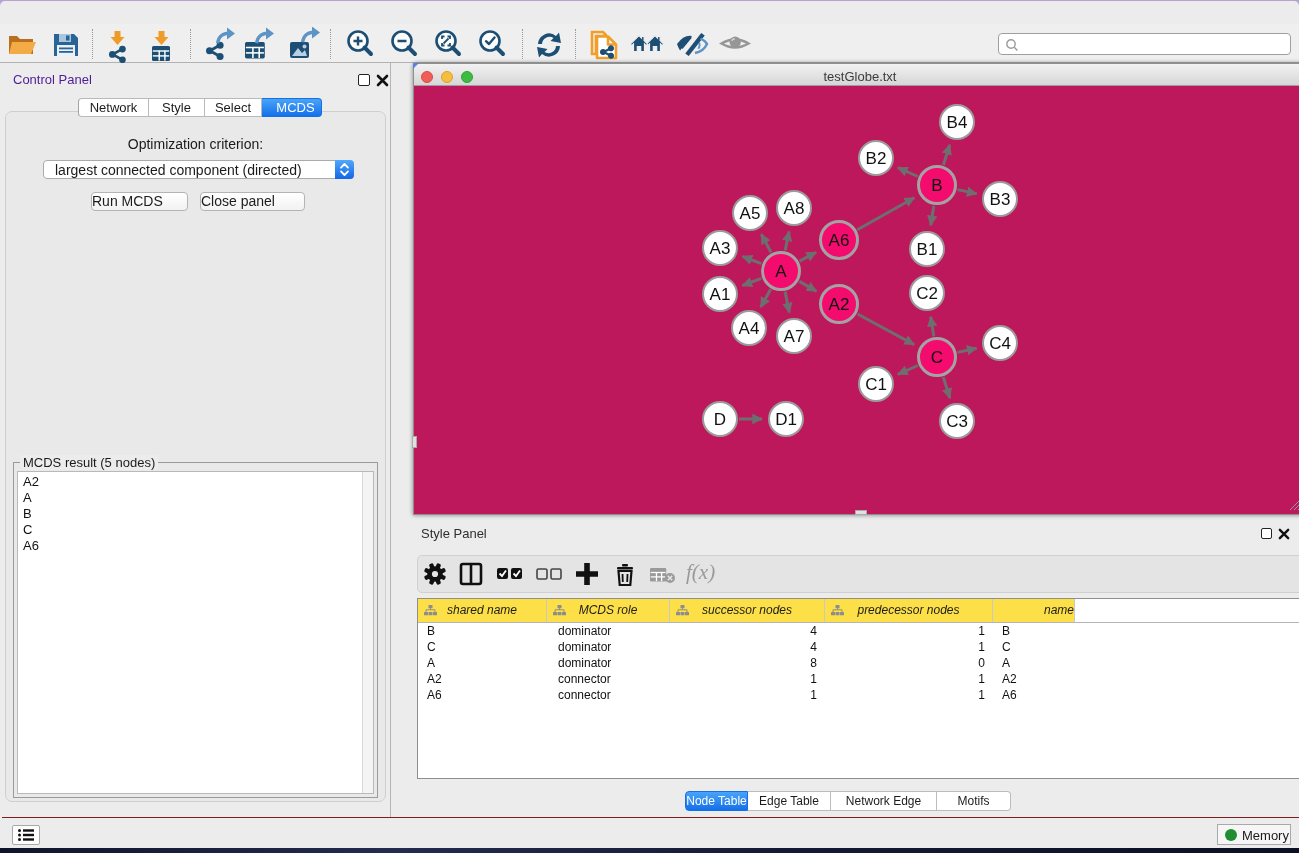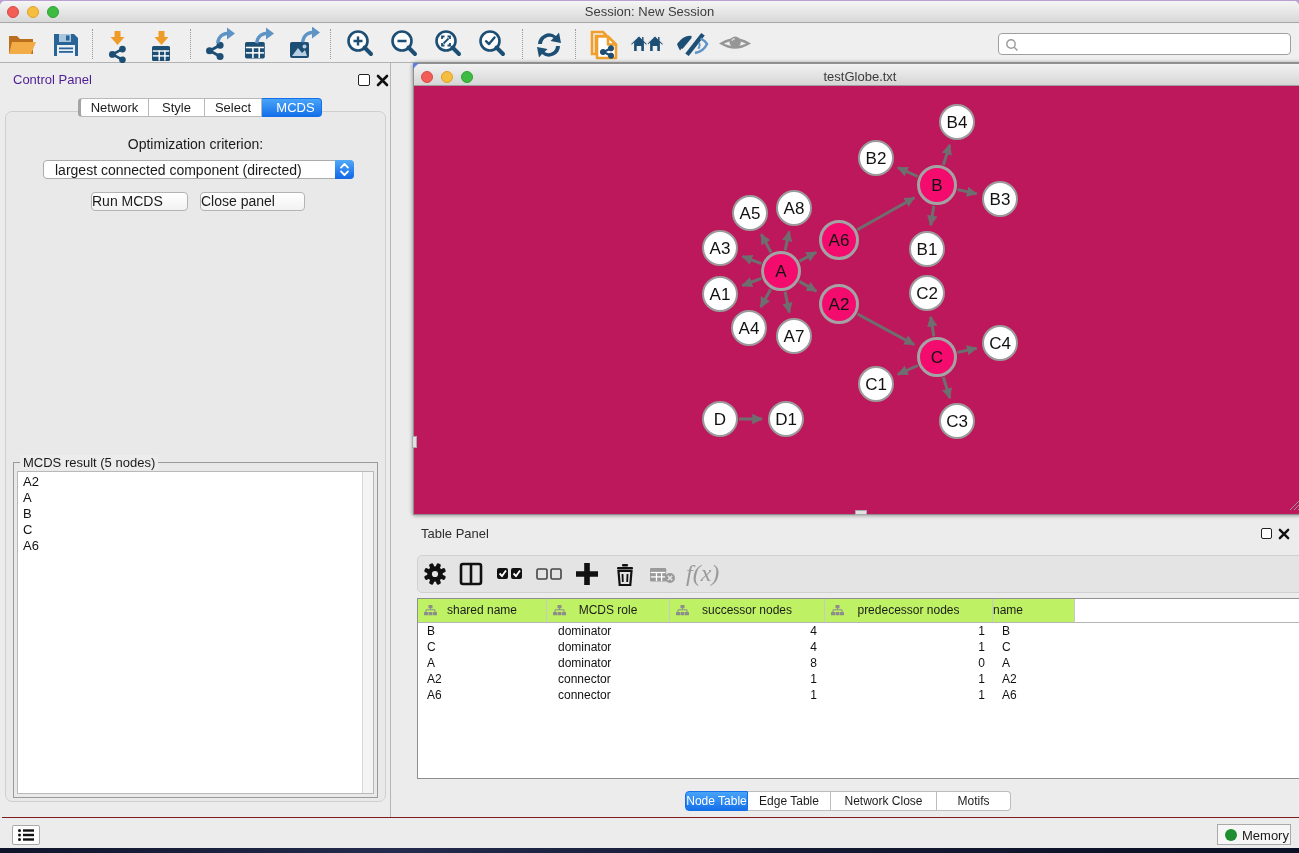--- a/index.html
+++ b/index.html
@@ -13,51 +13,45 @@
   .tl { position:absolute; width:12px; height:12px; border-radius:50%; top:5px; }
   
   #toolbar { position:absolute; left:0; top:23px; width:1299px; height:39px; background:#efefef; border-bottom:1px solid #b2b2b2; }
   .tsep { position:absolute; top:5px; height:30px; width:0; border-left:1px dotted #9a9a9a; }
   #searchbox { position:absolute; left:998px; top:9px; width:293px; height:22px; background:#fff; border:1px solid #9f9f9f; border-radius:4px; }
   
   #cpanel { position:absolute; left:0; top:62px; width:391px; height:754px; background:#ececec; border-right:1px solid #b5b5b5; }
   #cpanel .ptitle { position:absolute; left:13px; top:9px; font-size:13px; color:#4c1d95; }
   .tabrow { position:absolute; height:19px; display:flex; }
   .tab { height:19px; line-height:18px; font-size:13px; color:#1c1c1c; background:#fff; border:1px solid #b9b9b9; border-left:none; text-align:center; }
-  .tab.first { border-left:3px solid #a3a3a3; border-radius:4px 0 0 4px;text-align:center; }
+  .tab.first { border-left:1px solid #a3a3a3; border-radius:4px 0 0 4px;text-align:center; }
   .tab.last { border-radius:0 4px 4px 0;padding-left:8px; }
   .tab.sel { background:linear-gradient(#49a4f8,#1470e9); color:#fff; border-color:#1470e9; }
   #innerpanel { position:absolute; left:5px; top:48px; width:381px; height:691px; background:#e9e9e9; border:1px solid #cfcfcf; border-radius:7px; }
   
   .btn { position:absolute; height:19px; background:linear-gradient(#ffffff,#f2f2f2); border:1px solid #b4b4b4; border-radius:4px; font-size:14px; color:#1c1c1c; text-align:left; line-height:17px; }
   
   #netwin { position:absolute; left:413px; top:62px; width:894px; height:452px; background:#be185d; border:1px solid #8f8f8f; border-radius:4px 4px 0 0; box-shadow:0 0 4px rgba(0,0,0,0.25); }
   #nettitle { position:absolute; left:0; top:0; width:892px; height:22px; background:linear-gradient(#f2f2f2,#d6d6d6); border-bottom:1px solid #9e9e9e; border-radius:4px 4px 0 0; }
   #nettitle .title { position:absolute; left:0; right:0; top:3px; text-align:center; font-size:13px; color:#3c3c3c; }
   
   #tpanel { position:absolute; left:403px; top:521px; width:896px; height:293px; background:#ececec; }
   #tpanel .ptitle { position:absolute; left:18px; top:4px; font-size:13px; color:#2e2e2e; }
   #ttoolbar { position:absolute; left:14px; top:33px; width:1276px; height:38px; background:#e4e4e4; border:1px solid #d0d0d0; border-radius:5px; }
   #ttable { position:absolute; left:14px; top:76px; width:1276px; height:181px; background:#fff; border:1px solid #8f8f8f; }
-  .thead { position:absolute; top:0; height:23px; background:#bef264; border-right:1px solid #c9c9c9; font-size:12px; color:#1c1c1c; }
+  .thead { position:absolute; top:0; height:23px; background:#fde047; border-right:1px solid #c9c9c9; font-size:12px; color:#1c1c1c;font-style:italic; }
   .trowcell { position:absolute; font-size:12px; color:#111; height:16px; line-height:16px; }
   .btab { height:20px; line-height:19px; font-size:12px; color:#1c1c1c; background:#fff; border:1px solid #bcbcbc; border-left:none; text-align:center; white-space:nowrap; overflow:hidden; }
   
   #statusbar { position:absolute; left:2px; top:816px; width:1299px; height:31px; background:#ececec; border-top:1px solid #7f1d1d; }
   #wall-bottom { position:absolute; left:0; top:848px; width:1299px; height:5px; background:linear-gradient(90deg,#10142a,#232c4e 30%,#151a34 60%,#0c1024); }
 </style>
 </head>
 <body>
 <div id="app">
-  <div id="titlebar">
-    <div class="tl" style="left:7px;  background:#f25e57; border:1px solid #d94a42;"></div>
-    <div class="tl" style="left:27px; background:#f6be40; border:1px solid #dfa123;"></div>
-    <div class="tl" style="left:47px; background:#3ebc41; border:1px solid #2ea233;"></div>
-    <div class="title">Session: New Session</div>
-  </div>
   <div id="toolbar">
     <svg class="abs" style="left:4px; top:3px;" width="36" height="36" viewBox="0 0 36 36">
         <path d="M5,9 L13,9 L16,12 L29,12 L29,27 L5,27 z" fill="#b96f1e"></path>
         <path d="M8,15 L32,15 L27,27 L5,27 z" fill="#f3ab45"></path>
       </svg>
     <svg class="abs" style="left:48px; top:3px;" width="36" height="36" viewBox="0 0 36 36">
         <path d="M6,7 L26,7 L30,11 L30,29 L6,29 z" fill="#2a6496"></path>
         <rect x="11" y="7" width="12" height="8" fill="#a8c6de"></rect>
         <rect x="18" y="8.5" width="3.5" height="5" fill="#2a6496"></rect>
         <rect x="9" y="18" width="18" height="11" fill="#e9f0f6"></rect>
@@ -487,21 +481,21 @@
           <line x1="10" y1="14" x2="14" y2="10"></line>
         </g>
       </svg>
       <div style="position:absolute;left:-2px;top:372px;width:5px;height:12px;background:#e0e0e0;border:1px solid #aaa;"></div>
       <div style="position:absolute;left:441px;top:446px;width:12px;height:5px;background:#e0e0e0;border:1px solid #aaa;"></div>
       <svg width="6" height="6" style="position:absolute;left:-1px;top:-1px;" viewBox="0 0 6 6">
         <path d="M0,0 L6,0 L0,6 z" fill="#4a79e8" opacity="0.8"></path>
       </svg>
   </div>
   <div id="tpanel">
-    <div class="ptitle">Table Panel</div>
+    <div class="ptitle">Style Panel</div>
 
     <div class="abs" style="left:858px; top:6px; width:11px; height:11px; border:1.5px solid #222; border-radius:2px; background:#fff;"></div>
     <svg class="abs" style="left:875px; top:6px;" width="12" height="12" viewBox="0 0 13 13">
         <path d="M2 2 L11 11 M11 2 L2 11" stroke="#111" stroke-width="2.6" stroke-linecap="round"></path>
       </svg>
     <div id="ttoolbar">
         <svg class="abs" style="left:2px; top:3px;" width="30" height="30" viewBox="0 0 30 30">
           <g fill="#111">
             <rect x="12.8" y="3.8" width="4.4" height="5" rx="1.6" transform="rotate(22.5 15 15)"></rect>
             <rect x="12.8" y="3.8" width="4.4" height="5" rx="1.6" transform="rotate(67.5 15 15)"></rect>
@@ -543,21 +537,21 @@
           <g transform="translate(3,9) scale(0.9)">
             <rect x="0" y="0" width="18" height="15" rx="1.5" fill="#9a9a9a"></rect>
             <rect x="6.5" y="4.6" width="1.4" height="10" fill="#fff"></rect>
             <rect x="12.200000000000001" y="4.6" width="1.4" height="10" fill="#fff"></rect>
             <rect x="0.8" y="4.3" width="16.4" height="1.4" fill="#fff"></rect>
             <rect x="0.8" y="9.2" width="16.4" height="1.4" fill="#fff"></rect>
           </g>
           <circle cx="23" cy="19" r="5" fill="#9a9a9a"></circle>
           <path d="M20.8,16.8 L25.2,21.2 M25.2,16.8 L20.8,21.2" stroke="#e4e4e4" stroke-width="1.6"></path>
         </svg>
-      <div class="abs" style="left:268px; top:4px; font-family:'Liberation Serif', serif; font-style:italic; font-size:24px; color:#9a9a9a;">f(x)</div>
+      <div class="abs" style="left:268px; top:4px; font-family:'Liberation Serif', serif; font-style:italic; font-size:21px; color:#9a9a9a;">f(x)</div>
       </div>
     <div id="ttable">
         <div class="thead" style="left:0px; width:129px; text-align:center; line-height:22px;"><svg width="13" height="11" viewBox="0 0 13 11" style="position:absolute;left:6px;top:6px;">
             <rect x="4.5" y="0" width="4" height="3.2" rx="0.5" fill="#8d8d8d"></rect>
             <rect x="0" y="7" width="4" height="3.2" rx="0.5" fill="#8d8d8d"></rect>
             <rect x="4.5" y="7" width="4" height="3.2" rx="0.5" fill="#8d8d8d"></rect>
             <rect x="9" y="7" width="4" height="3.2" rx="0.5" fill="#8d8d8d"></rect>
             <path d="M2 7 L2 4.8 L11 4.8 L11 7 M6.5 4.8 L6.5 3.2" stroke="#8d8d8d" stroke-width="1" fill="none"></path>
           </svg>shared name</div>
       <div class="thead" style="left:129px; width:123px; text-align:center; line-height:22px;"><svg width="13" height="11" viewBox="0 0 13 11" style="position:absolute;left:6px;top:6px;">
@@ -574,21 +568,21 @@
             <rect x="9" y="7" width="4" height="3.2" rx="0.5" fill="#8d8d8d"></rect>
             <path d="M2 7 L2 4.8 L11 4.8 L11 7 M6.5 4.8 L6.5 3.2" stroke="#8d8d8d" stroke-width="1" fill="none"></path>
           </svg>successor nodes</div>
       <div class="thead" style="left:407px; width:168px; text-align:center; line-height:22px;"><svg width="13" height="11" viewBox="0 0 13 11" style="position:absolute;left:6px;top:6px;">
             <rect x="4.5" y="0" width="4" height="3.2" rx="0.5" fill="#8d8d8d"></rect>
             <rect x="0" y="7" width="4" height="3.2" rx="0.5" fill="#8d8d8d"></rect>
             <rect x="4.5" y="7" width="4" height="3.2" rx="0.5" fill="#8d8d8d"></rect>
             <rect x="9" y="7" width="4" height="3.2" rx="0.5" fill="#8d8d8d"></rect>
             <path d="M2 7 L2 4.8 L11 4.8 L11 7 M6.5 4.8 L6.5 3.2" stroke="#8d8d8d" stroke-width="1" fill="none"></path>
           </svg>predecessor nodes</div>
-      <div class="thead" style="left:575px; width:82px; text-align:left; line-height:22px;">name</div>
+      <div class="thead" style="left:575px; width:82px; text-align:right; line-height:22px;">name</div>
       <div class="abs" style="left:0; top:23px; width:1274px; height:0; border-top:1px solid #b5b5b5;"></div>
       <div class="trowcell" style="left:9px; top:24px;">B</div>
       <div class="trowcell" style="left:140px; top:24px;">dominator</div>
       <div class="trowcell" style="left:252px; top:24px; width:147px; text-align:right;">4</div>
       <div class="trowcell" style="left:407px; top:24px; width:160px; text-align:right;">1</div>
       <div class="trowcell" style="left:584px; top:24px;">B</div>
       <div class="trowcell" style="left:9px; top:40px;">C</div>
       <div class="trowcell" style="left:140px; top:40px;">dominator</div>
       <div class="trowcell" style="left:252px; top:40px; width:147px; text-align:right;">4</div>
       <div class="trowcell" style="left:407px; top:40px; width:160px; text-align:right;">1</div>
@@ -605,21 +599,21 @@
       <div class="trowcell" style="left:584px; top:72px;">A2</div>
       <div class="trowcell" style="left:9px; top:88px;">A6</div>
       <div class="trowcell" style="left:140px; top:88px;">connector</div>
       <div class="trowcell" style="left:252px; top:88px; width:147px; text-align:right;">1</div>
       <div class="trowcell" style="left:407px; top:88px; width:160px; text-align:right;">1</div>
       <div class="trowcell" style="left:584px; top:88px;">A6</div>
       </div>
     <div class="abs" style="left:282px; top:269px; display:flex;">
       <div class="btab" style="width:63px; border-left:1px solid #1470e9; border-radius:4px 0 0 4px; background:linear-gradient(#49a4f8,#1470e9); color:#fff; border-color:#1470e9;">Node Table</div>
       <div class="btab" style="width:83px;">Edge Table</div>
-      <div class="btab" style="width:106px;">Network Close</div>
+      <div class="btab" style="width:106px;">Network Edge</div>
       <div class="btab" style="width:74px; border-radius:0 4px 4px 0;">Motifs</div>
     </div>
   </div>
   <div id="statusbar">
     <div class="abs" style="left:10px; top:7px; width:28px; height:20px; background:#fdfdfd; border:1px solid #a9a9a9; border-radius:2px;">
       <svg width="16" height="12" viewBox="0 0 16 12" style="position:absolute;left:5px;top:3px;">
         <circle cx="1.5" cy="1.5" r="1.5" fill="#111"></circle>
           <rect x="5" y="0.3" width="11" height="2.4" fill="#111"></rect>
         <circle cx="1.5" cy="6" r="1.5" fill="#111"></circle>
           <rect x="5" y="4.8" width="11" height="2.4" fill="#111"></rect>

